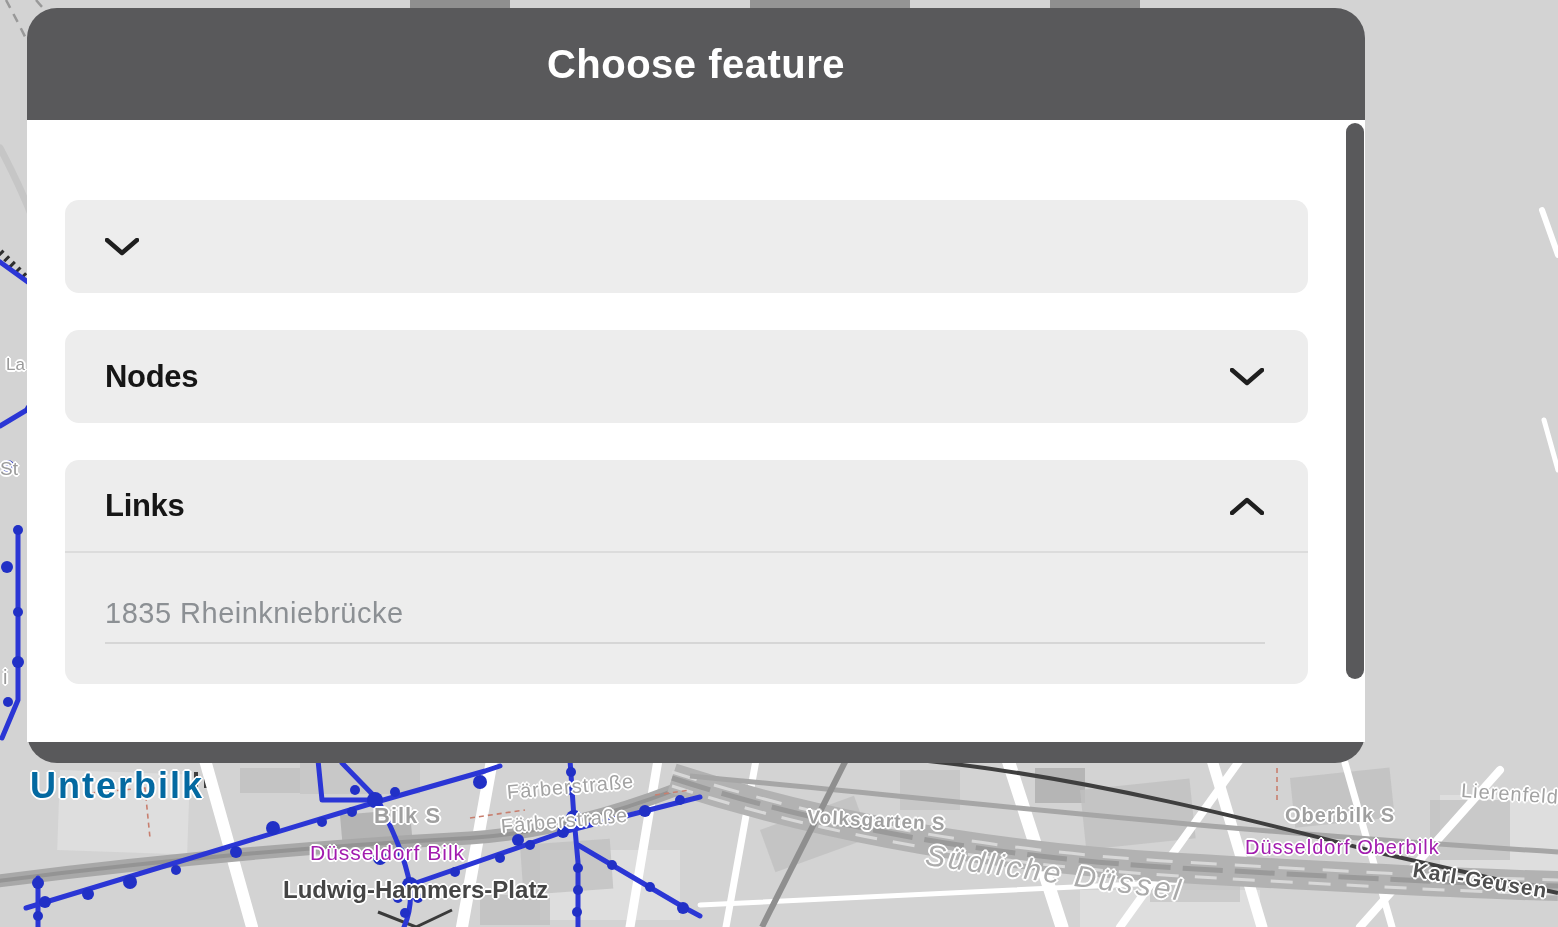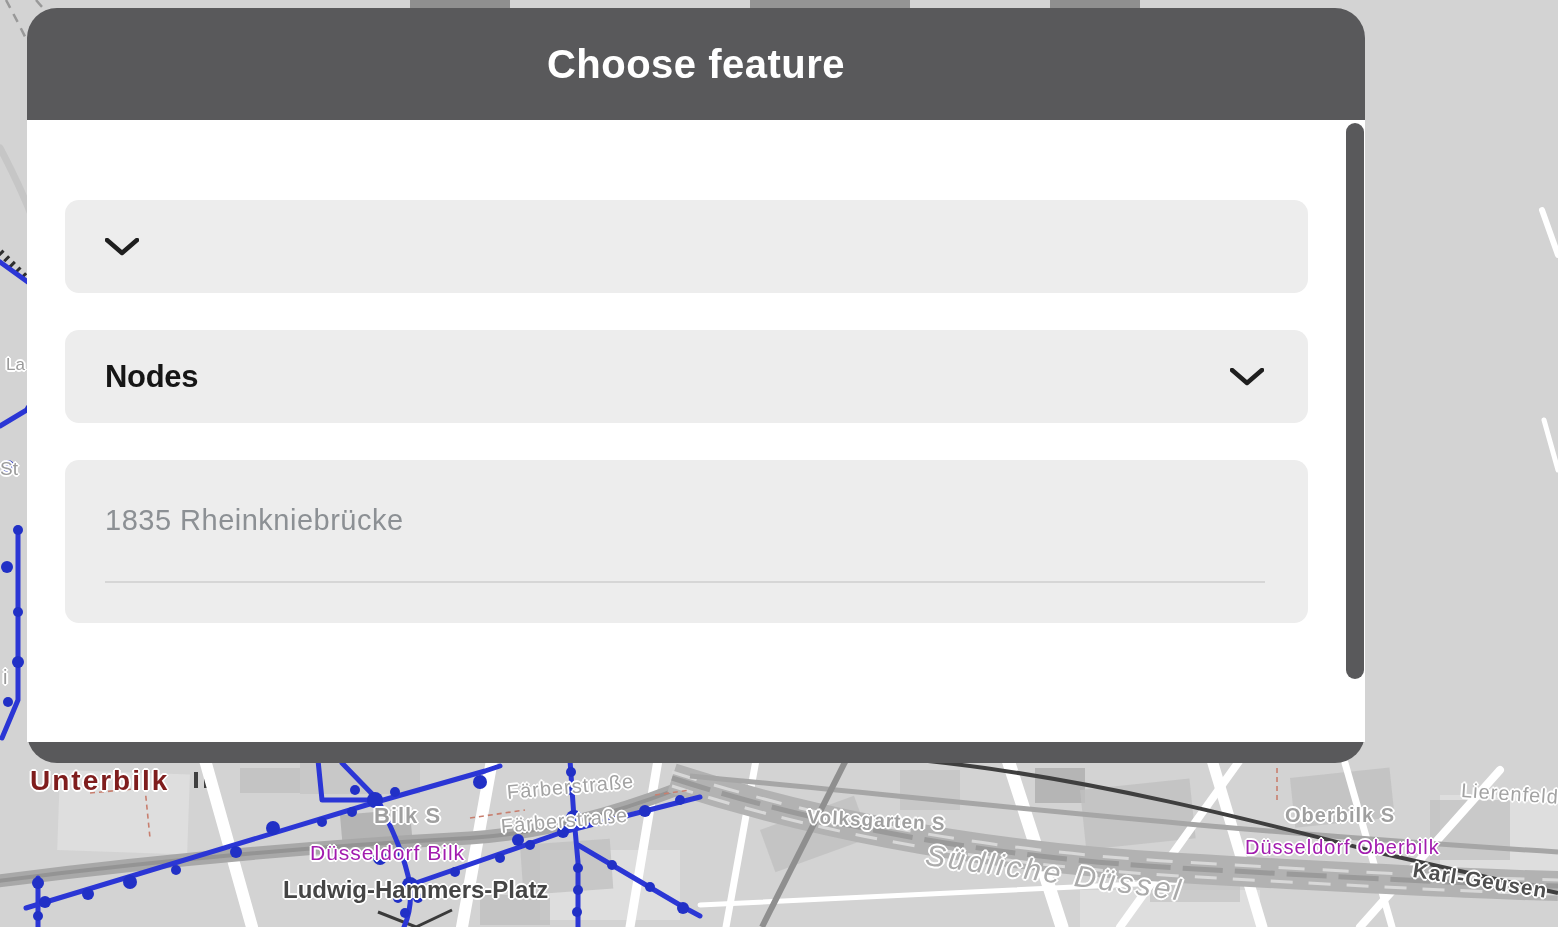--- a/index.html
+++ b/index.html
@@ -10,21 +10,21 @@
 
   
   .map { position:absolute; inset:0; background:#d3d3d3; }
   .map svg { position:absolute; left:0; top:0; }
   .map-label {
     position:absolute; white-space:nowrap; transform-origin:0 0;
     font-family:"Liberation Sans", sans-serif;
     text-shadow:-2px 0 0 #fff,2px 0 0 #fff,0 -2px 0 #fff,0 2px 0 #fff,
                 -1px -1px 0 #fff,1px 1px 0 #fff,1px -1px 0 #fff,-1px 1px 0 #fff;
   }
-  .lbl-city    { font-size:28px; font-weight:bold; color:#7f1d1d; letter-spacing:2px; }
+  .lbl-city    { font-size:36px; font-weight:bold; color:#0369a1; letter-spacing:2px; }
   .lbl-station { font-size:22px; font-weight:bold; color:#9f9f9f; letter-spacing:1px; }
   .lbl-place   { font-size:21px; font-weight:normal; color:#a21caf; letter-spacing:1px; }
   .lbl-street  { font-size:20px; color:#a2a2a2; letter-spacing:1px; }
   .lbl-dark    { font-size:24px; font-weight:bold; color:#454545; }
   .lbl-water   { font-size:30px; font-style:italic; color:#ababab; letter-spacing:3px; }
   .lbl-road    { font-size:21px; font-weight:bold; color:#4f4f4f; letter-spacing:1px; }
   .lbl-frag    { font-size:17px; color:#9a9a9a; }
 
   
   .modal {
@@ -45,21 +45,21 @@
   .acc { background:#ededed; border-radius:14px; margin-bottom:37px; }
   .acc-header {
     height:93px; display:flex; align-items:center; justify-content:space-between;
     padding:0 44px 0 40px; cursor:pointer; box-sizing:border-box;
   }
   .acc.expanded .acc-header { border-bottom:2px solid #dcdcdc; }
   .acc-label { font-size:31px; font-weight:bold; color:#161616; letter-spacing:-0.3px; }
   .chev { flex:0 0 auto; }
   .acc-content { padding:44px 43px 40px 40px; }
   .link-item {
-    font-size:29px; color:#8c9094; padding-bottom:44px;
+    font-size:29px; color:#8c9094; padding-bottom:12px;
     border-bottom:2px solid #d6d6d6; cursor:pointer; letter-spacing:0.5px;
   }
 </style>
 </head>
 <body>
 
 <div class="stage">
 
   <div class="map">
     <svg width="1558" height="927" viewBox="0 0 1558 927">
@@ -231,20 +231,26 @@
       <div class="acc">
         <div class="acc-header">
           <span class="acc-label">Nodes</span>
           <svg class="chev" width="34" height="18" viewBox="0 0 34 18">
             <polyline points="2,2 17,15 32,2" fill="none" stroke="#1f1f1f" stroke-width="4.5" stroke-linecap="round" stroke-linejoin="round"></polyline>
           </svg>
         </div>
       </div>
 
       <div class="acc expanded">
+        <div class="acc-header">
+          <span class="acc-label">Links</span>
+          <svg class="chev" width="34" height="18" viewBox="0 0 34 18">
+            <polyline points="2,16 17,3 32,16" fill="none" stroke="#1f1f1f" stroke-width="4.5" stroke-linecap="round" stroke-linejoin="round"></polyline>
+          </svg>
+        </div>
         <div class="acc-content">
           <div class="link-item">1835 Rheinkniebrücke</div>
         </div>
       </div>
 
     </div>
 
     <div class="scroll-thumb"></div>
   </div>
 

